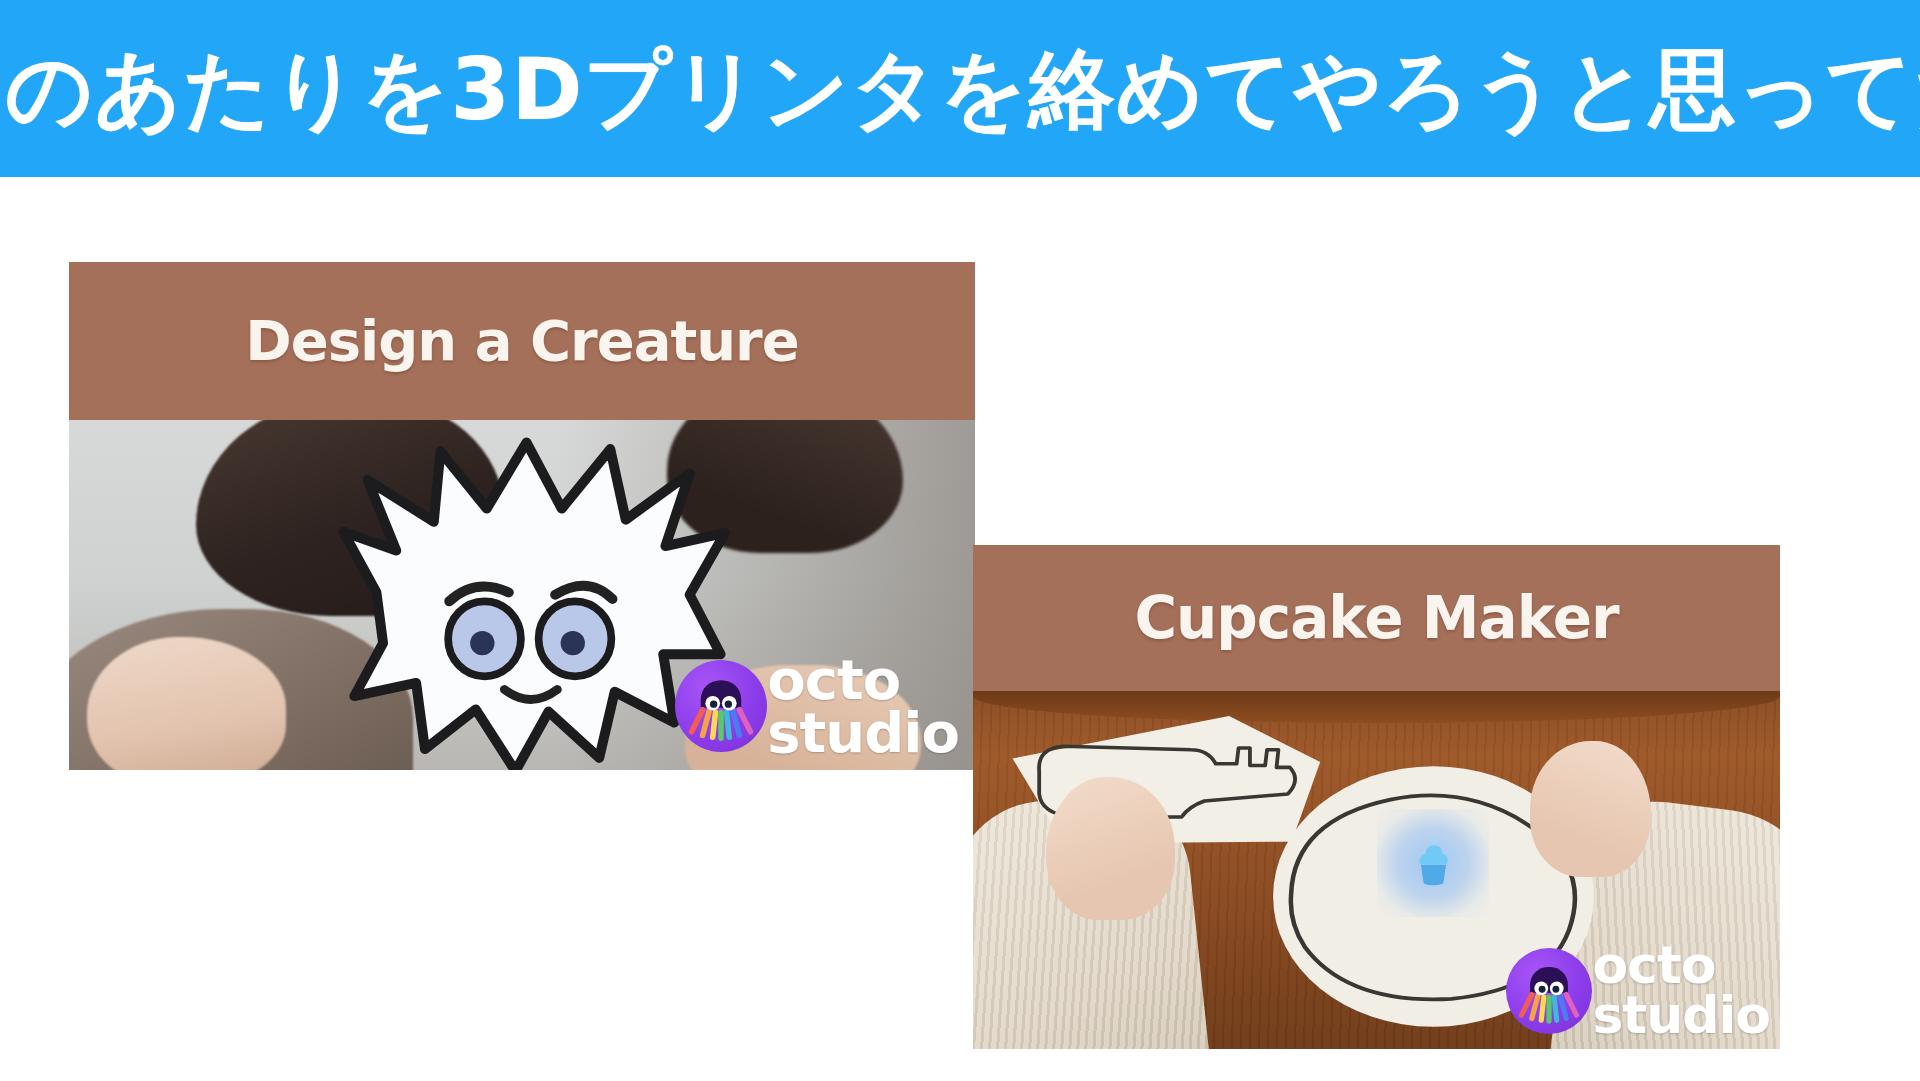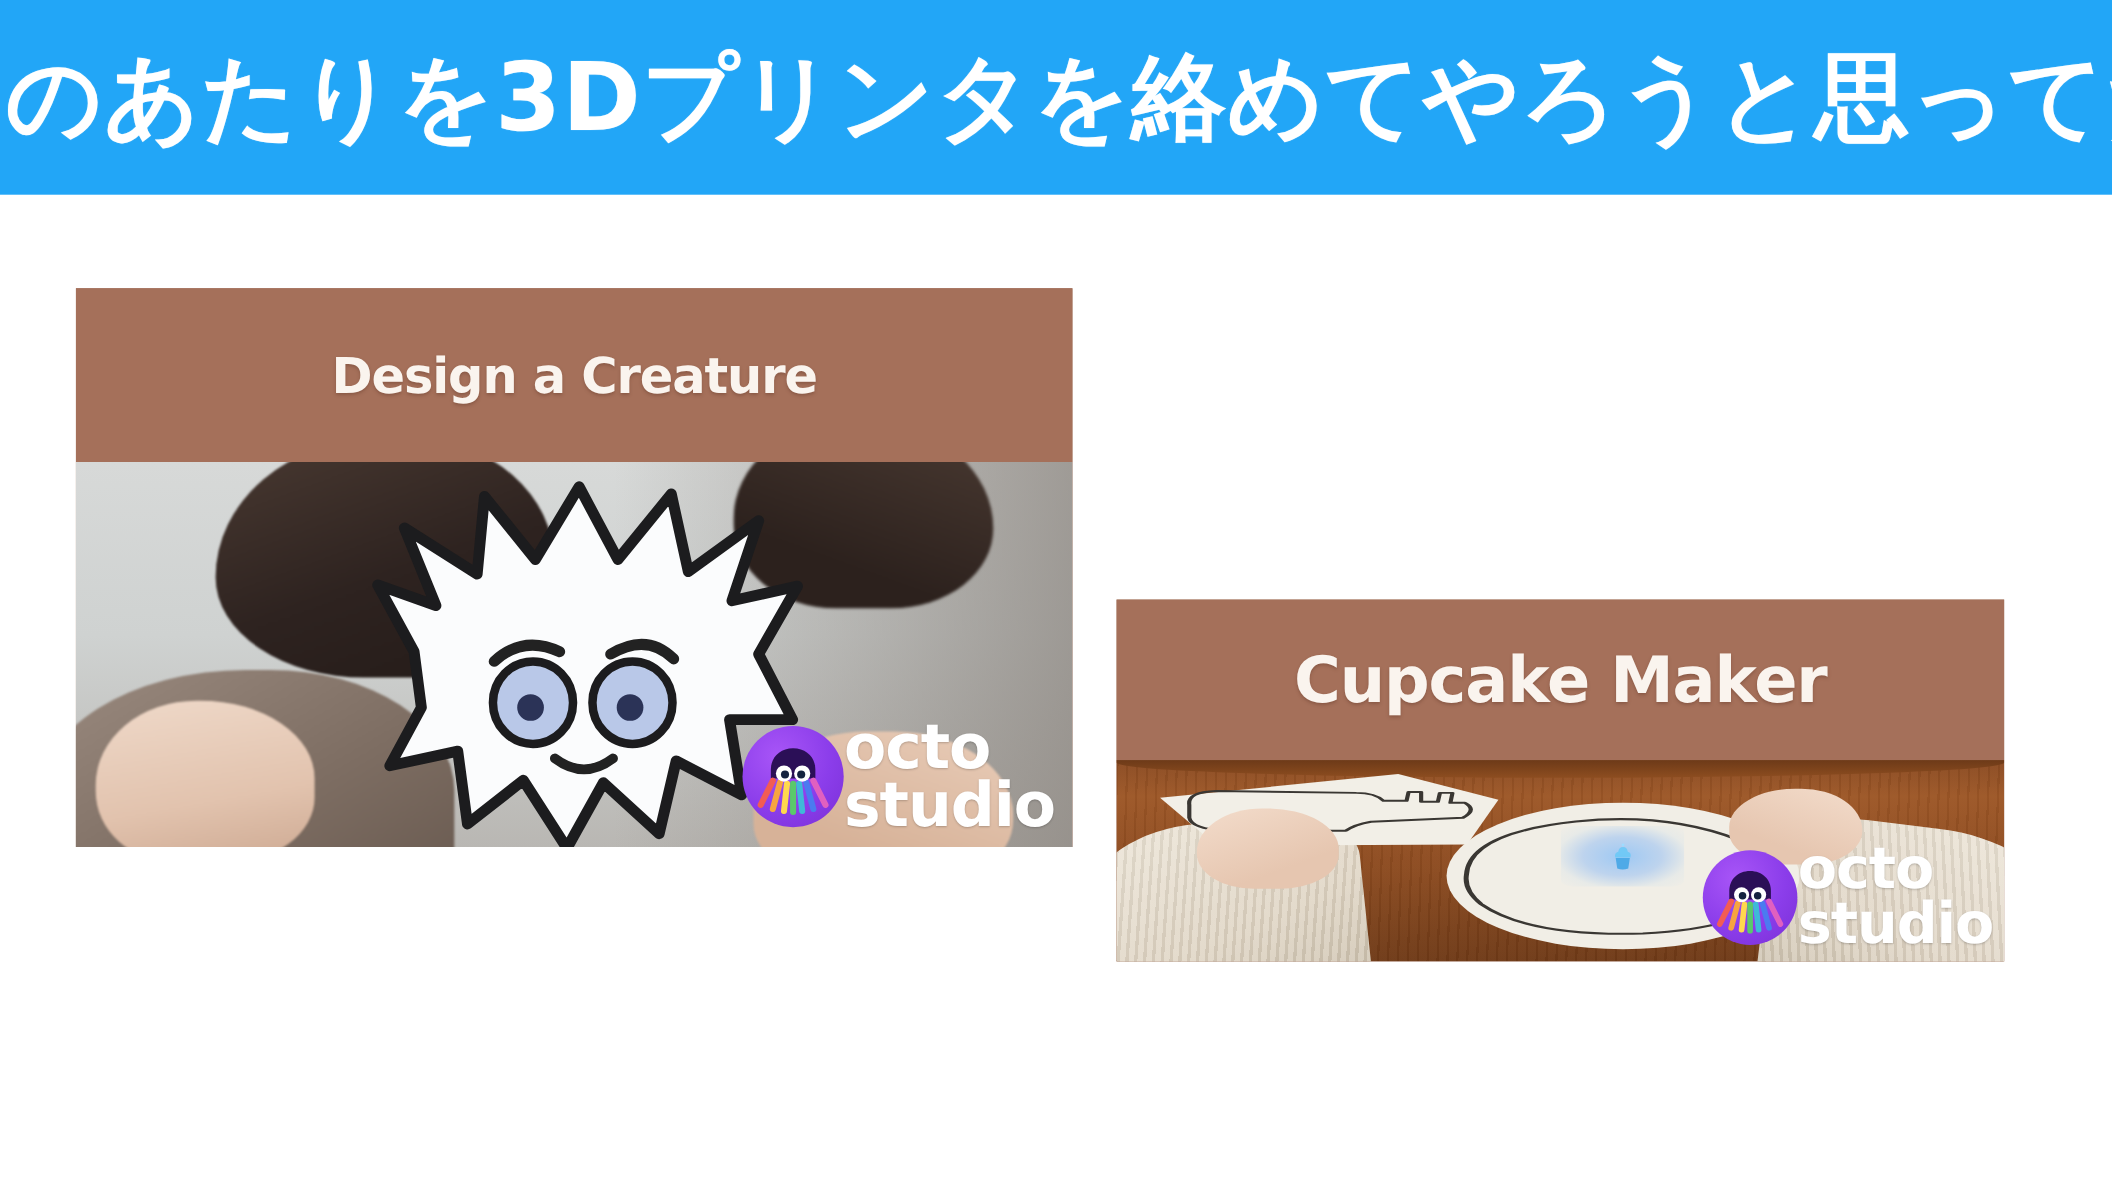--- a/index.html
+++ b/index.html
@@ -44,24 +44,24 @@
     overflow: hidden;
     background: #9d6a55;
   }
   .card-one {
     left: 69px;
     top: 262px;
     width: 906px;
     height: 508px;
   }
   .card-two {
-    left: 1015px;
+    left: 973px;
     top: 545px;
     width: 807px;
-    height: 329px;
+    height: 504px;
   }
 
   .card-header {
     position: absolute;
     left: 0;
     top: 0;
     width: 100%;
     background: #a5705a;
     display: flex;
     align-items: center;
@@ -73,21 +73,21 @@
   .card-two .card-header { height: 146px; }
 
   .card-title {
     color: #faf4ee;
     font-weight: 700;
     line-height: 1;
     white-space: nowrap;
     font-family: "DejaVu Sans", "Liberation Sans", sans-serif;
     text-shadow: 0 2px 3px rgba(90,50,35,0.35);
   }
-  .card-one .card-title { font-size: 45px; letter-spacing: -1px; }
+  .card-one .card-title { font-size: 56px; letter-spacing: -1px; }
   .card-two .card-title { font-size: 58px; letter-spacing: -1px; }
 
   .card-photo {
     position: absolute;
     left: 0;
     width: 100%;
     bottom: 0;
     overflow: hidden;
   }
   .card-one .card-photo { top: 158px; }

